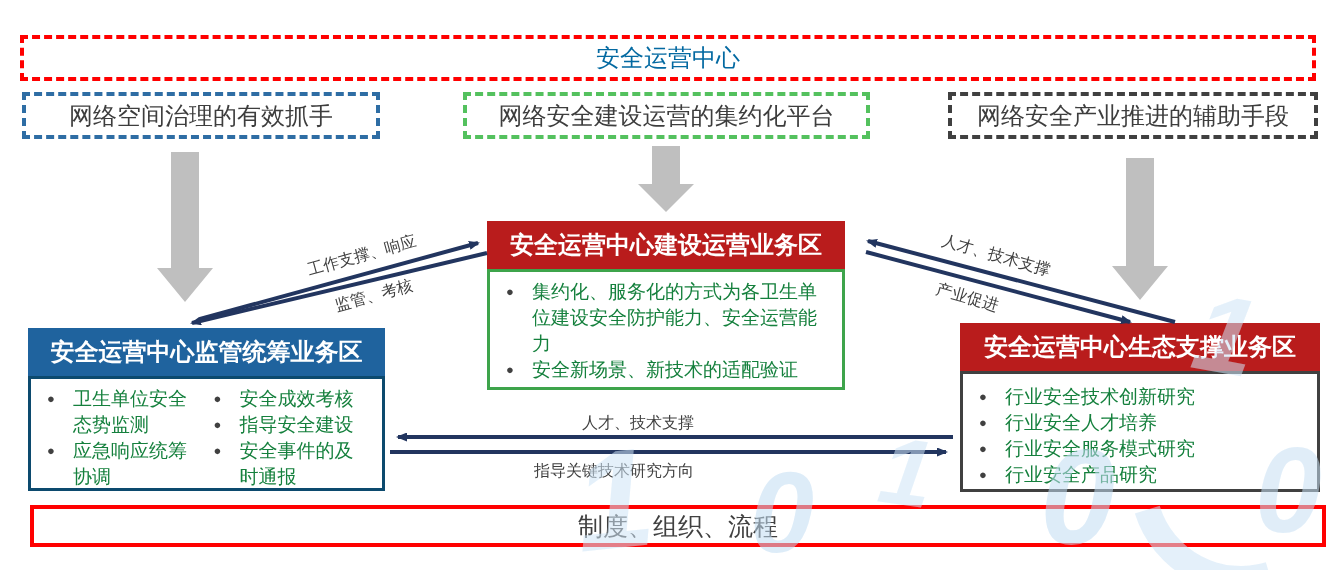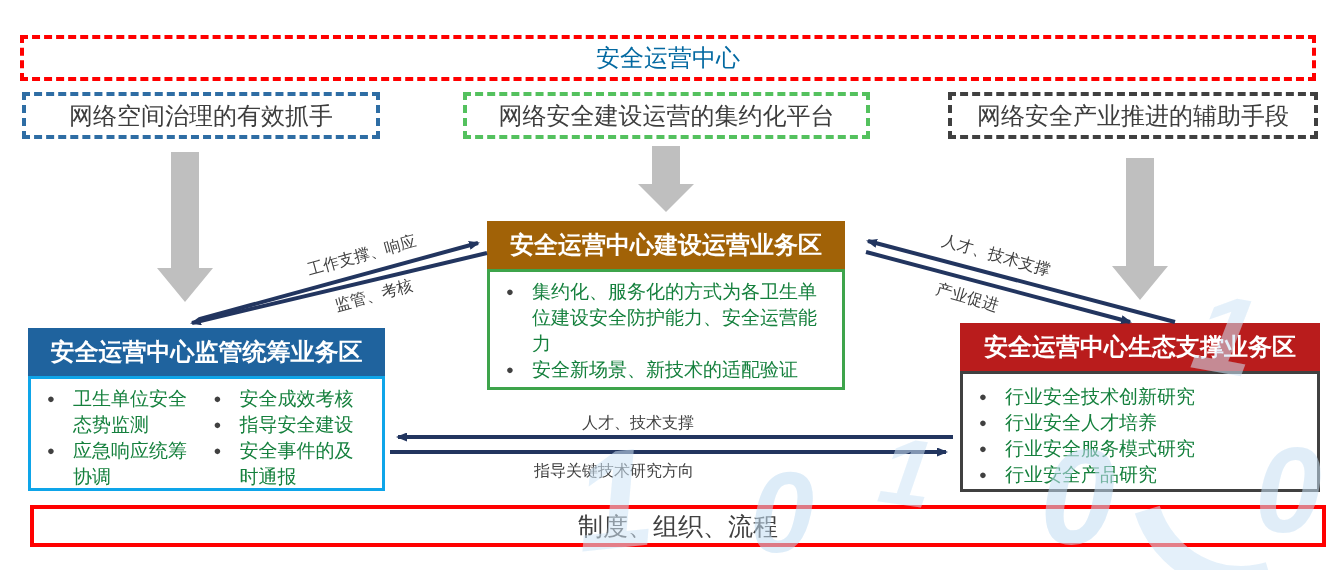--- a/index.html
+++ b/index.html
@@ -17,27 +17,27 @@
   
   .zone{position:absolute;box-sizing:border-box;}
   .zone-header{box-sizing:border-box;height:48px;display:flex;align-items:center;justify-content:center;
                color:#fff;font-weight:bold;font-size:24px;white-space:nowrap;}
   .zone-body{box-sizing:border-box;background:#fff;padding:7px 8px 4px 10px;}
   .zone-body ul{list-style:none;margin:0;padding:0;}
   .zone-body li{display:flex;font-size:19px;line-height:26px;color:#15803d;}
   .zone-body li::before{content:"●";flex:0 0 26px;font-size:13px;line-height:26px;padding-left:6px;color:#404040;}
 
   .zone-build{left:487px;top:221px;width:358px;}
-  .zone-build .zone-header{background:#a16207;}
+  .zone-build .zone-header{background:#b91c1c;}
   .zone-build .zone-body{border:3px solid #3ea44b;height:121px;}
   .zone-build li span{width:296px;}
 
   .zone-supervise{left:28px;top:328px;width:357px;}
   .zone-supervise .zone-header{background:#1f639e;}
-  .zone-supervise .zone-body{border:3px solid #0ea5e9;height:115px;display:flex;gap:0;}
+  .zone-supervise .zone-body{border:3px solid #0c4a6e;height:115px;display:flex;gap:0;}
   .zone-supervise ul{flex:1;}
   .zone-supervise li span{width:118px;}
 
   .zone-eco{left:960px;top:323px;width:360px;}
   .zone-eco .zone-header{background:#b91c1c;}
   .zone-eco .zone-body{border:3px solid #404040;height:121px;padding-top:10px;}
 
   
   .red-bottom{position:absolute;left:30px;top:505px;width:1296px;height:42px;box-sizing:border-box;
               border:4px solid #ff0000;display:flex;align-items:center;justify-content:center;

